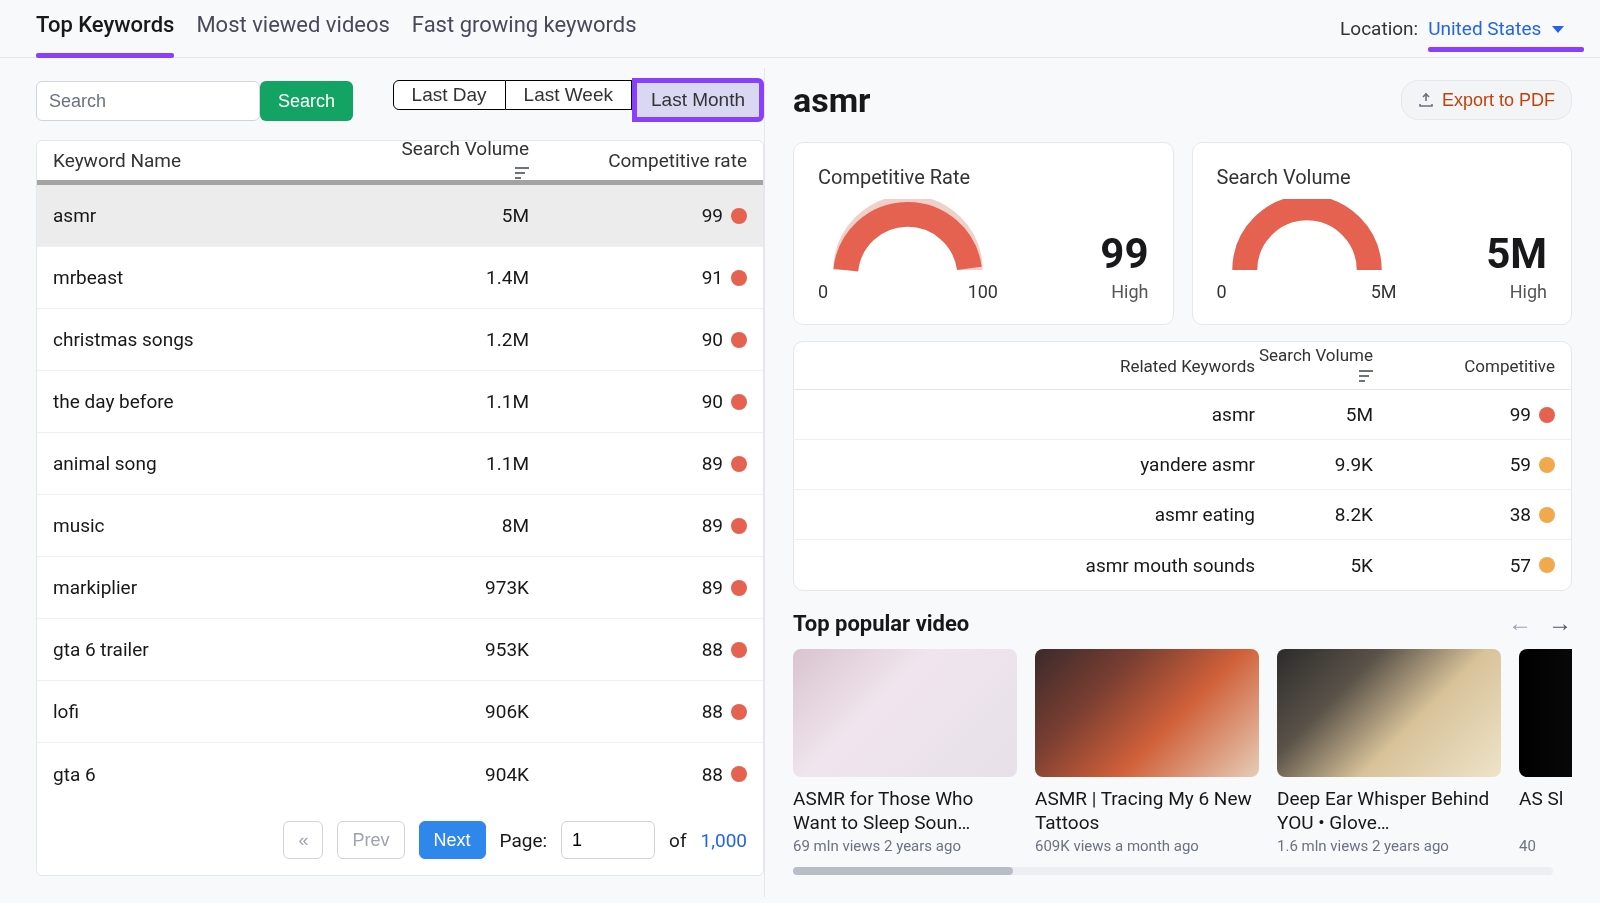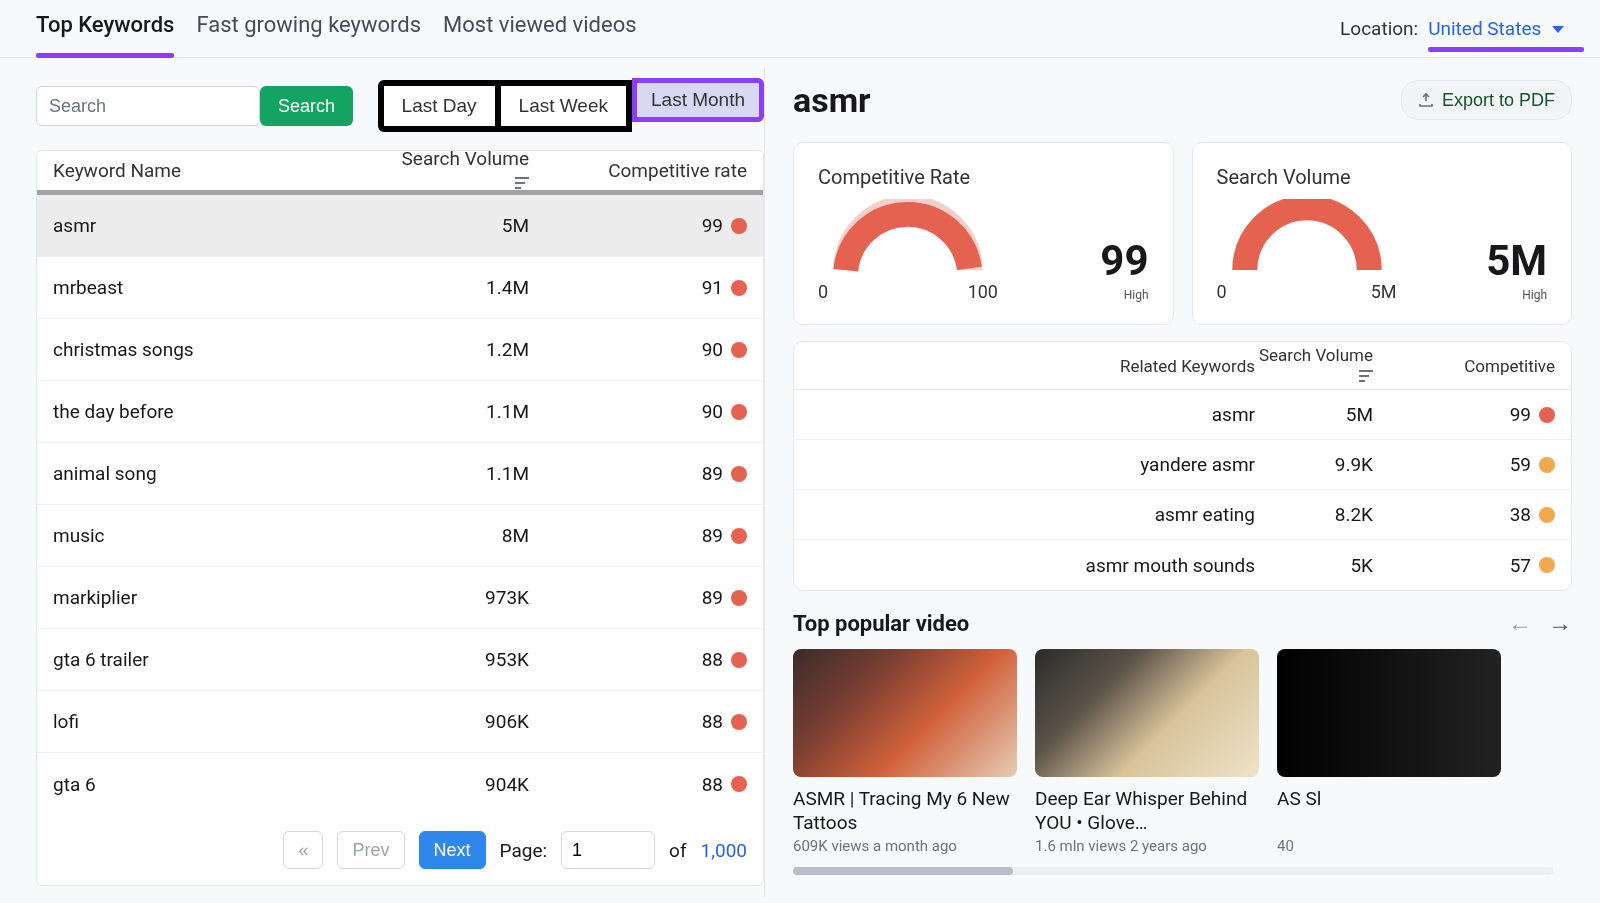--- a/index.html
+++ b/index.html
@@ -68,21 +68,21 @@
   }
   .search-input::placeholder { color:#6b7280; }
   .search-btn {
     background:#0f9d58; background:#13a463;
     color:#fff; border:none; border-radius:6px; height:40px; padding:0 18px;
     font-size:18px; cursor:pointer;
   }
   .spacer { flex:1; }
   .range-group { display:flex; }
   .range-btn {
-    border:6px solid #000000; background:#fff; height:52px; padding:0 18px;
+    border:1px solid #000000; background:#fff; height:30px; padding:0 18px;
     font-size:19px; cursor:pointer; color:#333;
   }
   .range-btn:first-child { border-radius:6px 0 0 6px; }
   .range-btn:nth-child(2) { border-left:none; }
   .range-btn:last-child {
     border-radius:0 6px 6px 0; border: 5px solid #8a3ffc; background:#d8d8f3; color:#333;
     padding:0 14px; height:44px; margin-top:-2px;
   }
 
   .panel { background:#fff; border:1px solid #e5e7eb; border-radius:6px; overflow:hidden;}
@@ -106,33 +106,33 @@
   .pg-btn.primary { background:#2f86eb; color:#fff; border-color:#2f86eb;}
   .pg-btn.icon { width:40px; padding:0; text-align:center;}
   .page-input { width:94px; height:38px; border:1px solid #d1d5db; border-radius:6px; padding:0 10px; font-size:18px;}
   .link { color:#2563eb; cursor:pointer;}
 
   
   .right-head { display:flex; justify-content:space-between; align-items:center; margin-bottom:22px;}
   .right-title { font-size:34px; font-weight:700;}
   .export-btn {
     background:#f3f4f6; border:1px solid #e5e7eb; border-radius:17px; height:40px;
-    padding:0 16px; font-size:18px; color:#14532d; cursor:pointer; display:flex; align-items:center; gap:8px;
+    padding:0 16px; font-size:18px; color:#c2410c; cursor:pointer; display:flex; align-items:center; gap:8px;
   }
   .export-btn svg { width:16px; height:16px; }
 
   .gauge-row { display:flex; gap:18px; margin-bottom:16px;}
   .gauge-card { flex:1; background:#fff; border:1px solid #e5e7eb; border-radius:10px; padding:22px 24px;}
   .gauge-title { font-size:20px; color:#333; margin-bottom:10px;}
   .gauge-body { display:flex; align-items:flex-end; justify-content:space-between; gap:10px;}
   .gauge-svg-wrap { position:relative; width:180px; height:80px;}
   .gauge-ends { display:flex; justify-content:space-between; font-size:18px; color:#333; margin-top:2px;}
   .gauge-val { text-align:right; }
   .gauge-num { font-size:42px; font-weight:700; line-height:1;}
-  .gauge-sub { font-size:12px; color:#555; margin-top:6px;}
+  .gauge-sub { font-size:18px; color:#555; margin-top:6px;}
 
   .rel-panel { background:#fff; border:1px solid #e5e7eb; border-radius:10px; margin-bottom:18px;}
   .rel-head, .rel-row { display:flex; align-items:center; padding:0 16px; }
   .rel-head { height:48px; border-bottom:1px solid #e5e7eb; color:#333; font-size:17px;}
   .rel-row { height:50px; border-bottom:1px solid #eef0f3; font-size:19px;}
   .rel-row:last-child { border-bottom:none;}
   .rc-kw { flex:1; text-align:right;margin-left:39px;}
   .rc-sv { width:150px; text-align:right; padding-right:32px;}
   .rc-cr { width:150px; text-align:right; display:flex; justify-content:flex-end; align-items:center; gap:8px;}
 
@@ -153,22 +153,22 @@
   .vm { font-size:15px; color:#6b7280; margin-top:2px;}
   .hscroll { height:8px; background:#eceef2; margin-top:12px; border-radius:4px; position:relative; width: 760px;}
   .hscroll .bar { position:absolute; left:0; top:0; height:8px; width:220px; background:#b9bdc6; border-radius:4px;}
 </style>
 </head>
 <body>
 
 <div class="header-row">
   <div class="tabs">
     <div class="tab active">Top Keywords</div>
+    <div class="tab">Most viewed videos</div>
     <div class="tab">Fast growing keywords</div>
-    <div class="tab">Most viewed videos</div>
   </div>
   <div class="location-wrap">
     <span class="loc-label">Location:</span>
     <span class="loc-value">
       <span>United States</span>
       <span class="chev-down"></span>
     </span>
   </div>
 </div>
 
@@ -410,20 +410,25 @@
 
     <div class="top-videos-head">
       <div class="tv-title">Top popular video</div>
       <div class="arrows">
         <span>←</span>
         <span class="active">→</span>
       </div>
     </div>
     <div class="video-strip" id="video-strip">
         <div class="video-card">
+          <div class="thumb thumb1"></div>
+          <div class="vt">ASMR for Those Who Want to Sleep Soun…</div>
+          <div class="vm">69 mln views 2 years ago</div>
+        </div>
+        <div class="video-card">
           <div class="thumb thumb2"></div>
           <div class="vt">ASMR | Tracing My 6 New Tattoos</div>
           <div class="vm">609K views a month ago</div>
         </div>
         <div class="video-card">
           <div class="thumb thumb3"></div>
           <div class="vt">Deep Ear Whisper Behind YOU • Glove…</div>
           <div class="vm">1.6 mln views 2 years ago</div>
         </div>
         <div class="video-card">

